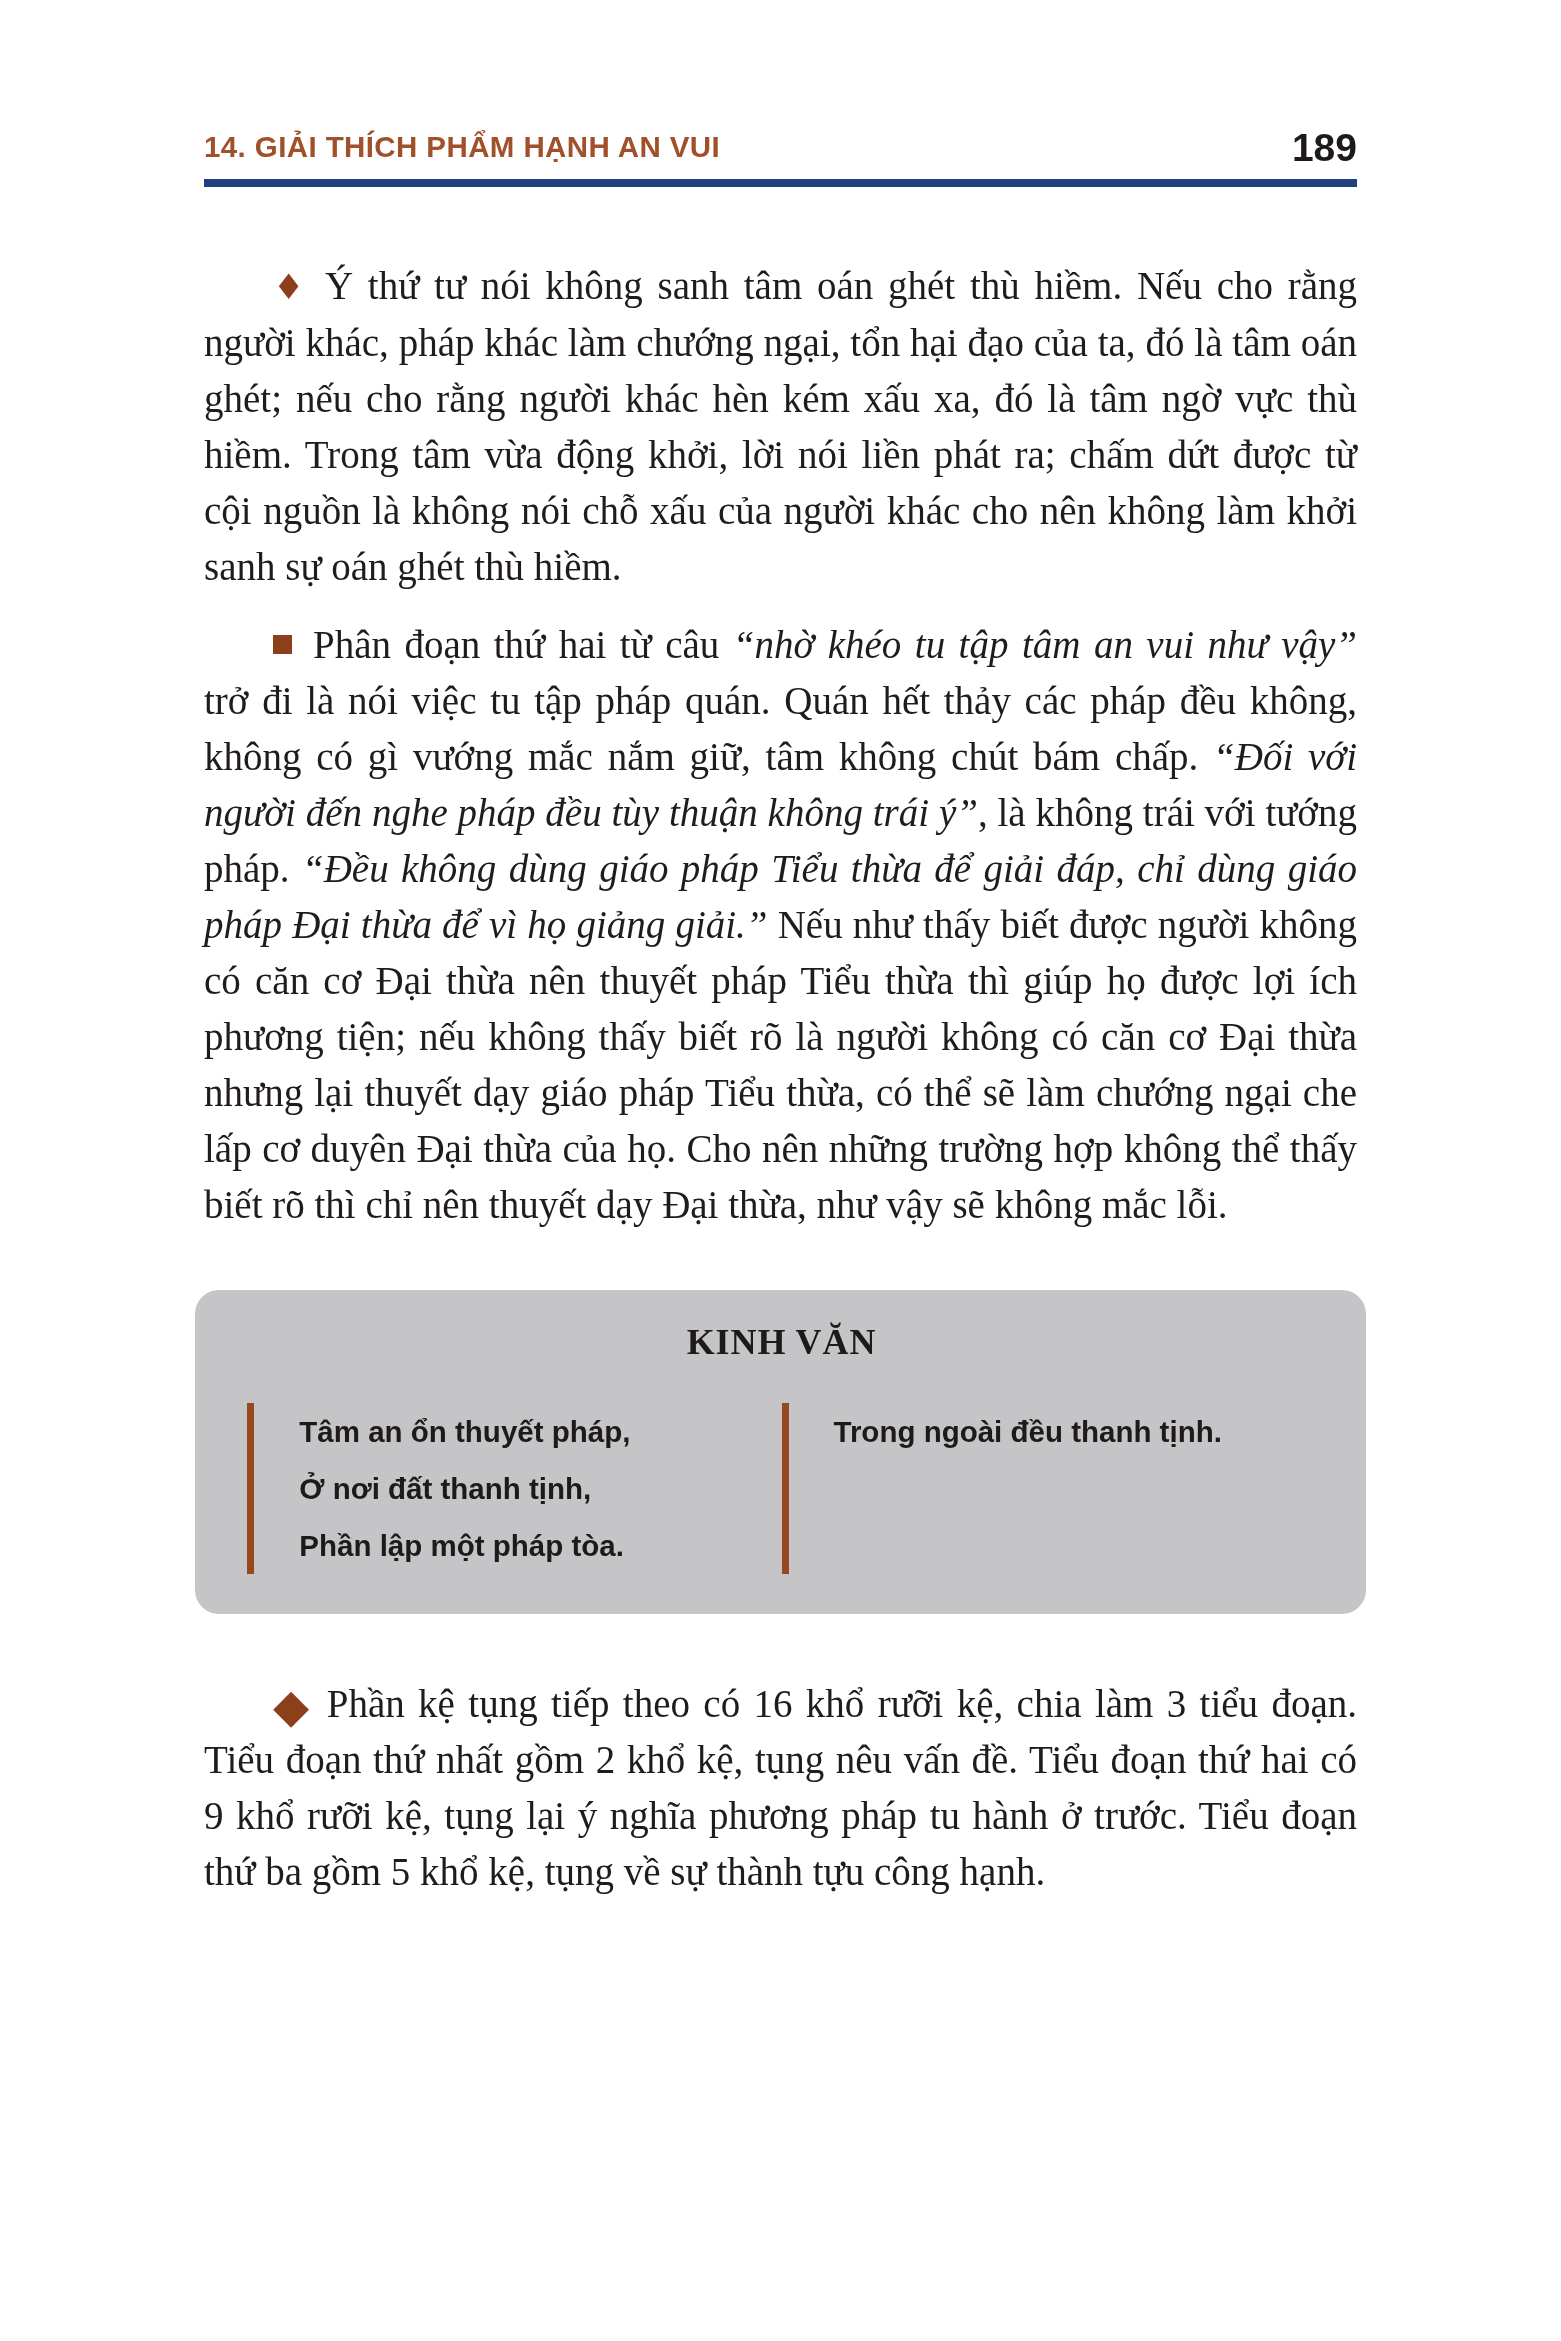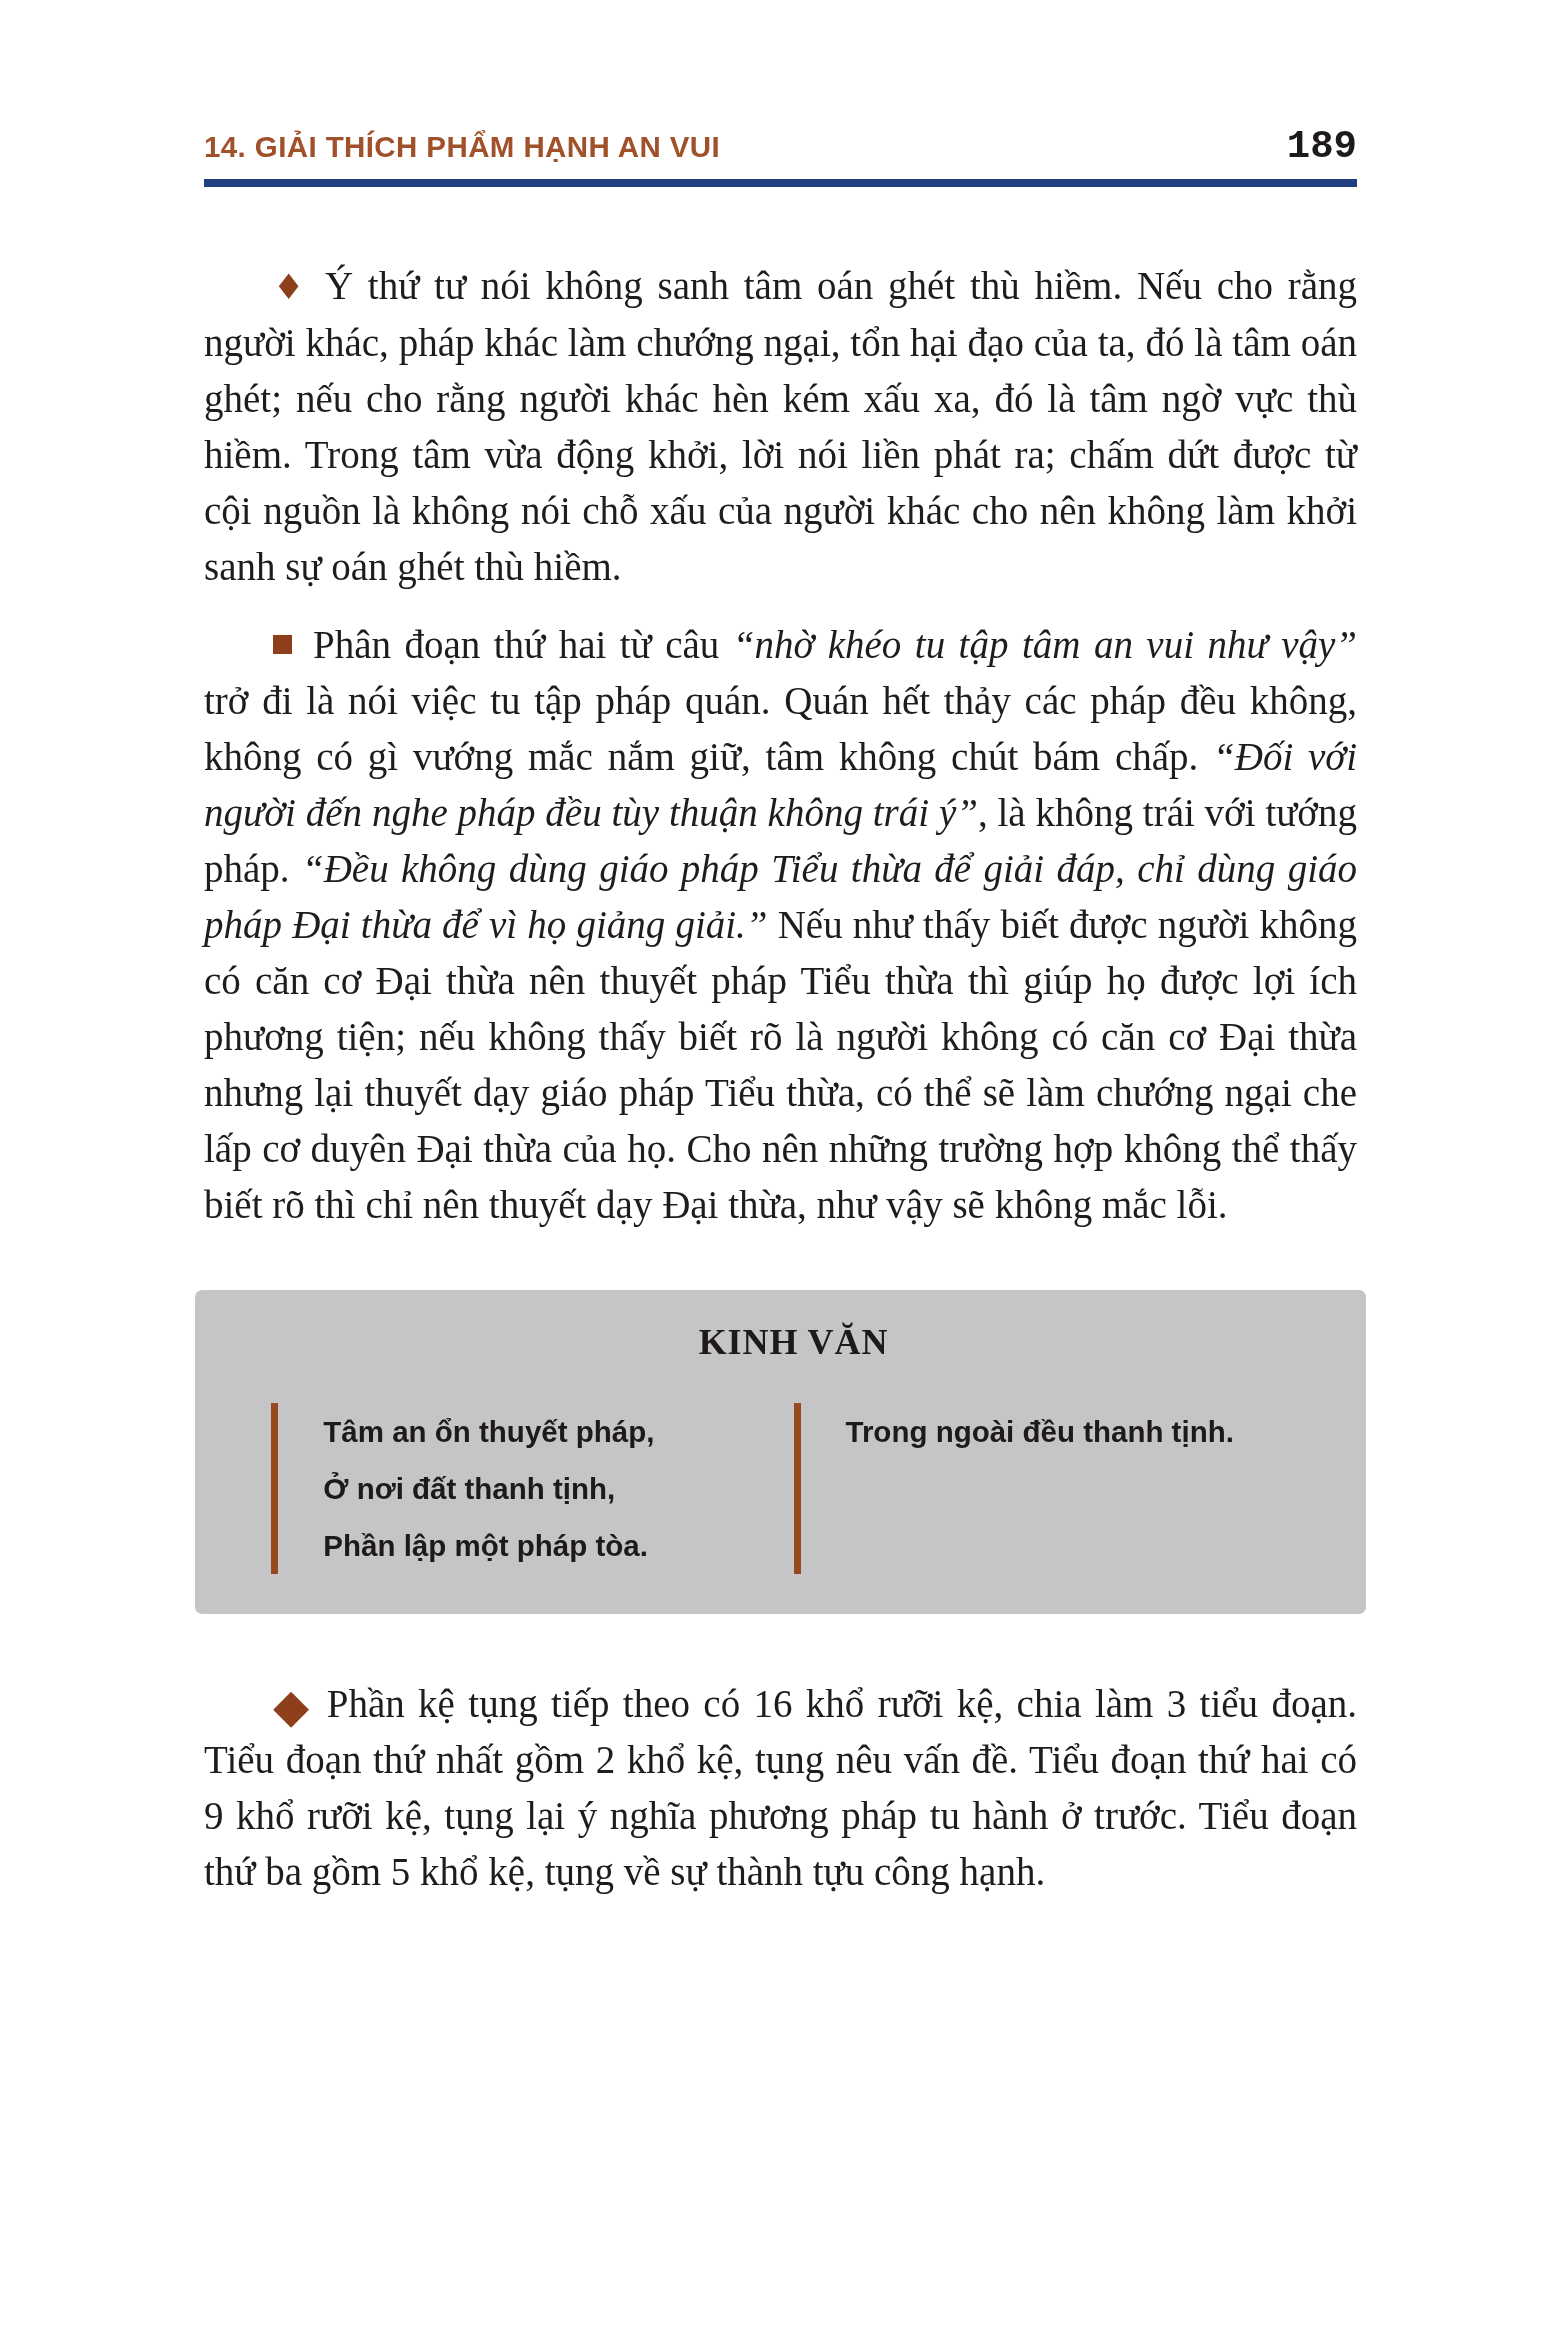--- a/index.html
+++ b/index.html
@@ -14,21 +14,21 @@
     overflow:hidden;
   }
   
   .head-row { display:flex; justify-content:space-between; align-items:center; }
   .chapter-title {
     font-family:"Liberation Sans", sans-serif;
     font-weight:bold; font-size:29.5px; line-height:1.1;
     color:#a0512a; letter-spacing:0.4px; margin:0;
   }
   .page-num {
-    font-family:Liberation Mono, monospace;
+    font-family:Liberation Sans, sans-serif;
     font-weight:bold; font-size:39px; line-height:1; color:#1e1a1b;
   }
   .head-rule { height:7.8px; background:#21407f; margin-top:12px; }
 
   
   .body-para {
     font-size:39px; line-height:56px;
     text-align:justify; text-indent:69px;
     margin:0;
   }
@@ -47,23 +47,23 @@
   .bullet-large-diamond {
     font-family:"DejaVu Sans", sans-serif;
     color:#8d3e1b; font-size:47px; margin-right:14px;
     vertical-align:-4.3px; line-height:0;
   }
   .seg-italic { font-style:italic; }
 
   
   .kinh-van {
     background:#c5c5c7;
-    border-radius:7px;
+    border-radius:24px;
     margin:57px -8.7px 62px -8.7px;
-    padding:31px 50px 40px 76px;
+    padding:31px 50px 40px 52px;
   }
   .kv-title {
     font-family:"Liberation Serif", serif;
     font-size:36px; font-weight:bold; letter-spacing:0.9px;
     color:#1e1a1b; text-align:center; margin:0 0 40px 0;
   }
   .kv-cols { display:flex; }
   .kv-col { flex:1 1 0; border-left:7px solid #96491f; padding-left:45px; }
   .kv-line {
     font-family:"Liberation Sans", sans-serif;

